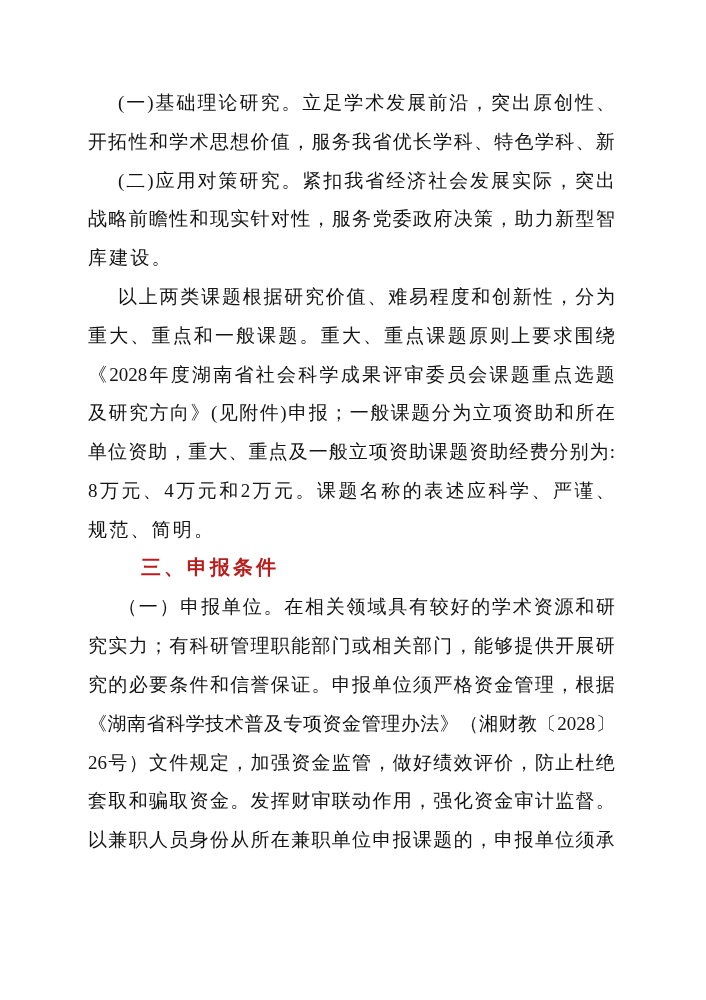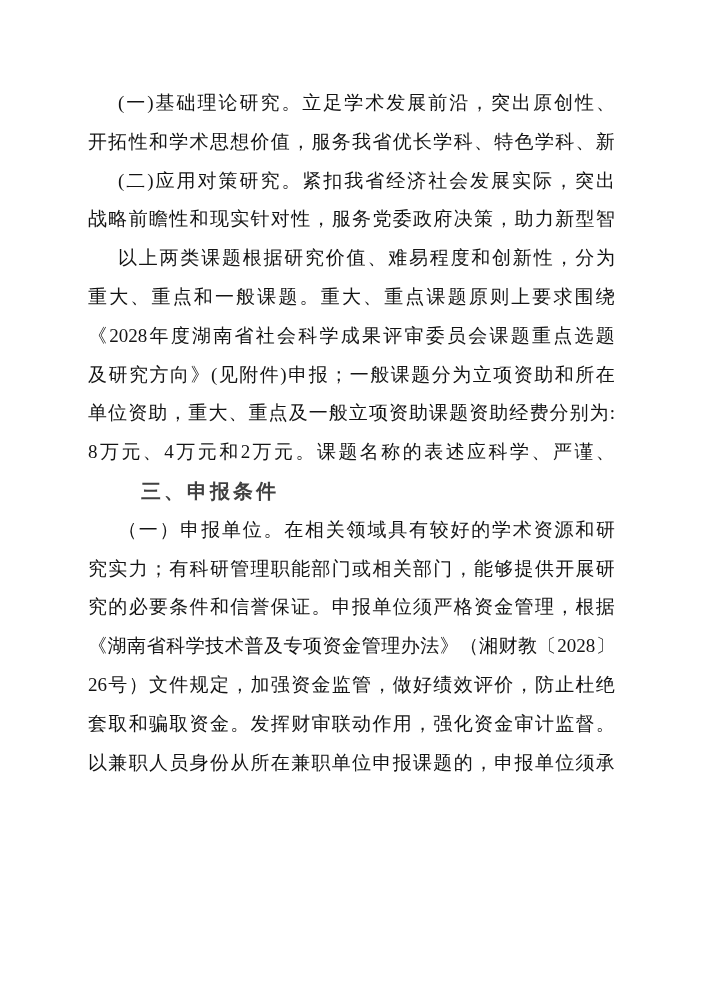--- a/index.html
+++ b/index.html
@@ -36,26 +36,26 @@
     align-items: baseline;
     letter-spacing: 0;
   }
   .line.fill span {
     line-height: 38.8px;
   }
   .line.indent {
     padding-left: 30px;
   }
   .line.heading {
-    font-family: Liberation Serif, serif;
+    font-family: Liberation Mono, monospace;
     font-weight: bold;
     font-size: 20px;
     letter-spacing: 3px;
     padding-left: 53px;
-    color: #404040;
+    color: #b91c1c;
   }
 </style>
 </head>
 <body>
 
 <div class="page">
   <div class="doc-body" id="doc-body">
       <div class="line fill indent">
         <span>(</span>
         <span>一</span>
@@ -159,20 +159,21 @@
         <span>府</span>
         <span>决</span>
         <span>策</span>
         <span>，</span>
         <span>助</span>
         <span>力</span>
         <span>新</span>
         <span>型</span>
         <span>智</span>
       </div>
+      <div class="line">库建设。</div>
       <div class="line fill indent">
         <span>以</span>
         <span>上</span>
         <span>两</span>
         <span>类</span>
         <span>课</span>
         <span>题</span>
         <span>根</span>
         <span>据</span>
         <span>研</span>
@@ -324,20 +325,21 @@
         <span>表</span>
         <span>述</span>
         <span>应</span>
         <span>科</span>
         <span>学</span>
         <span>、</span>
         <span>严</span>
         <span>谨</span>
         <span>、</span>
       </div>
+      <div class="line">规范、简明。</div>
       <div class="line heading">三、申报条件</div>
       <div class="line fill indent">
         <span>（</span>
         <span>一</span>
         <span>）</span>
         <span>申</span>
         <span>报</span>
         <span>单</span>
         <span>位</span>
         <span>。</span>

